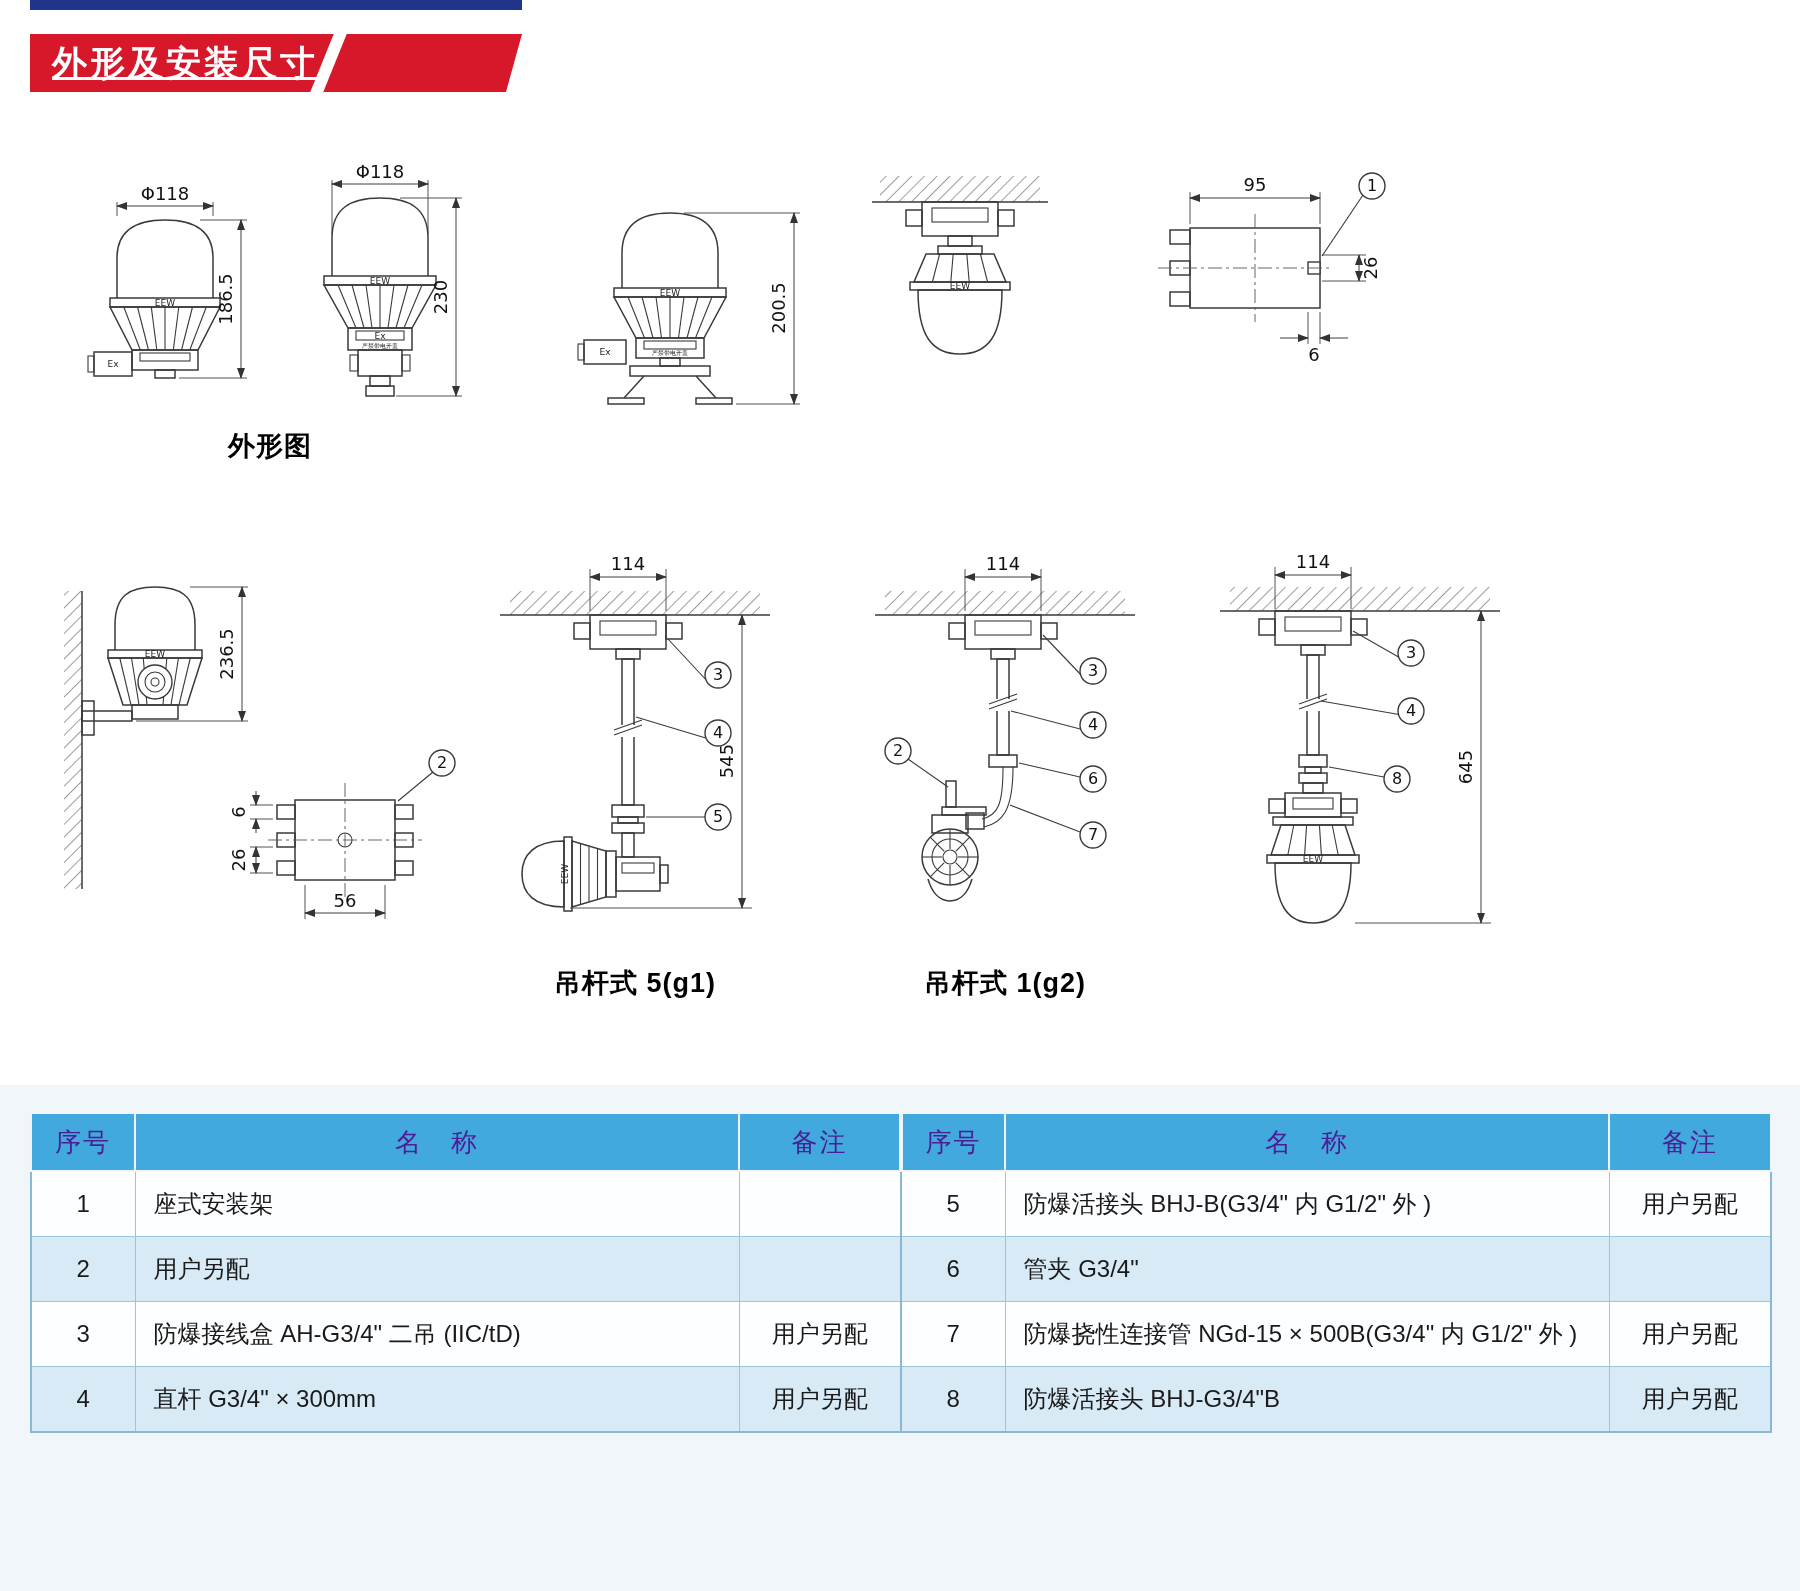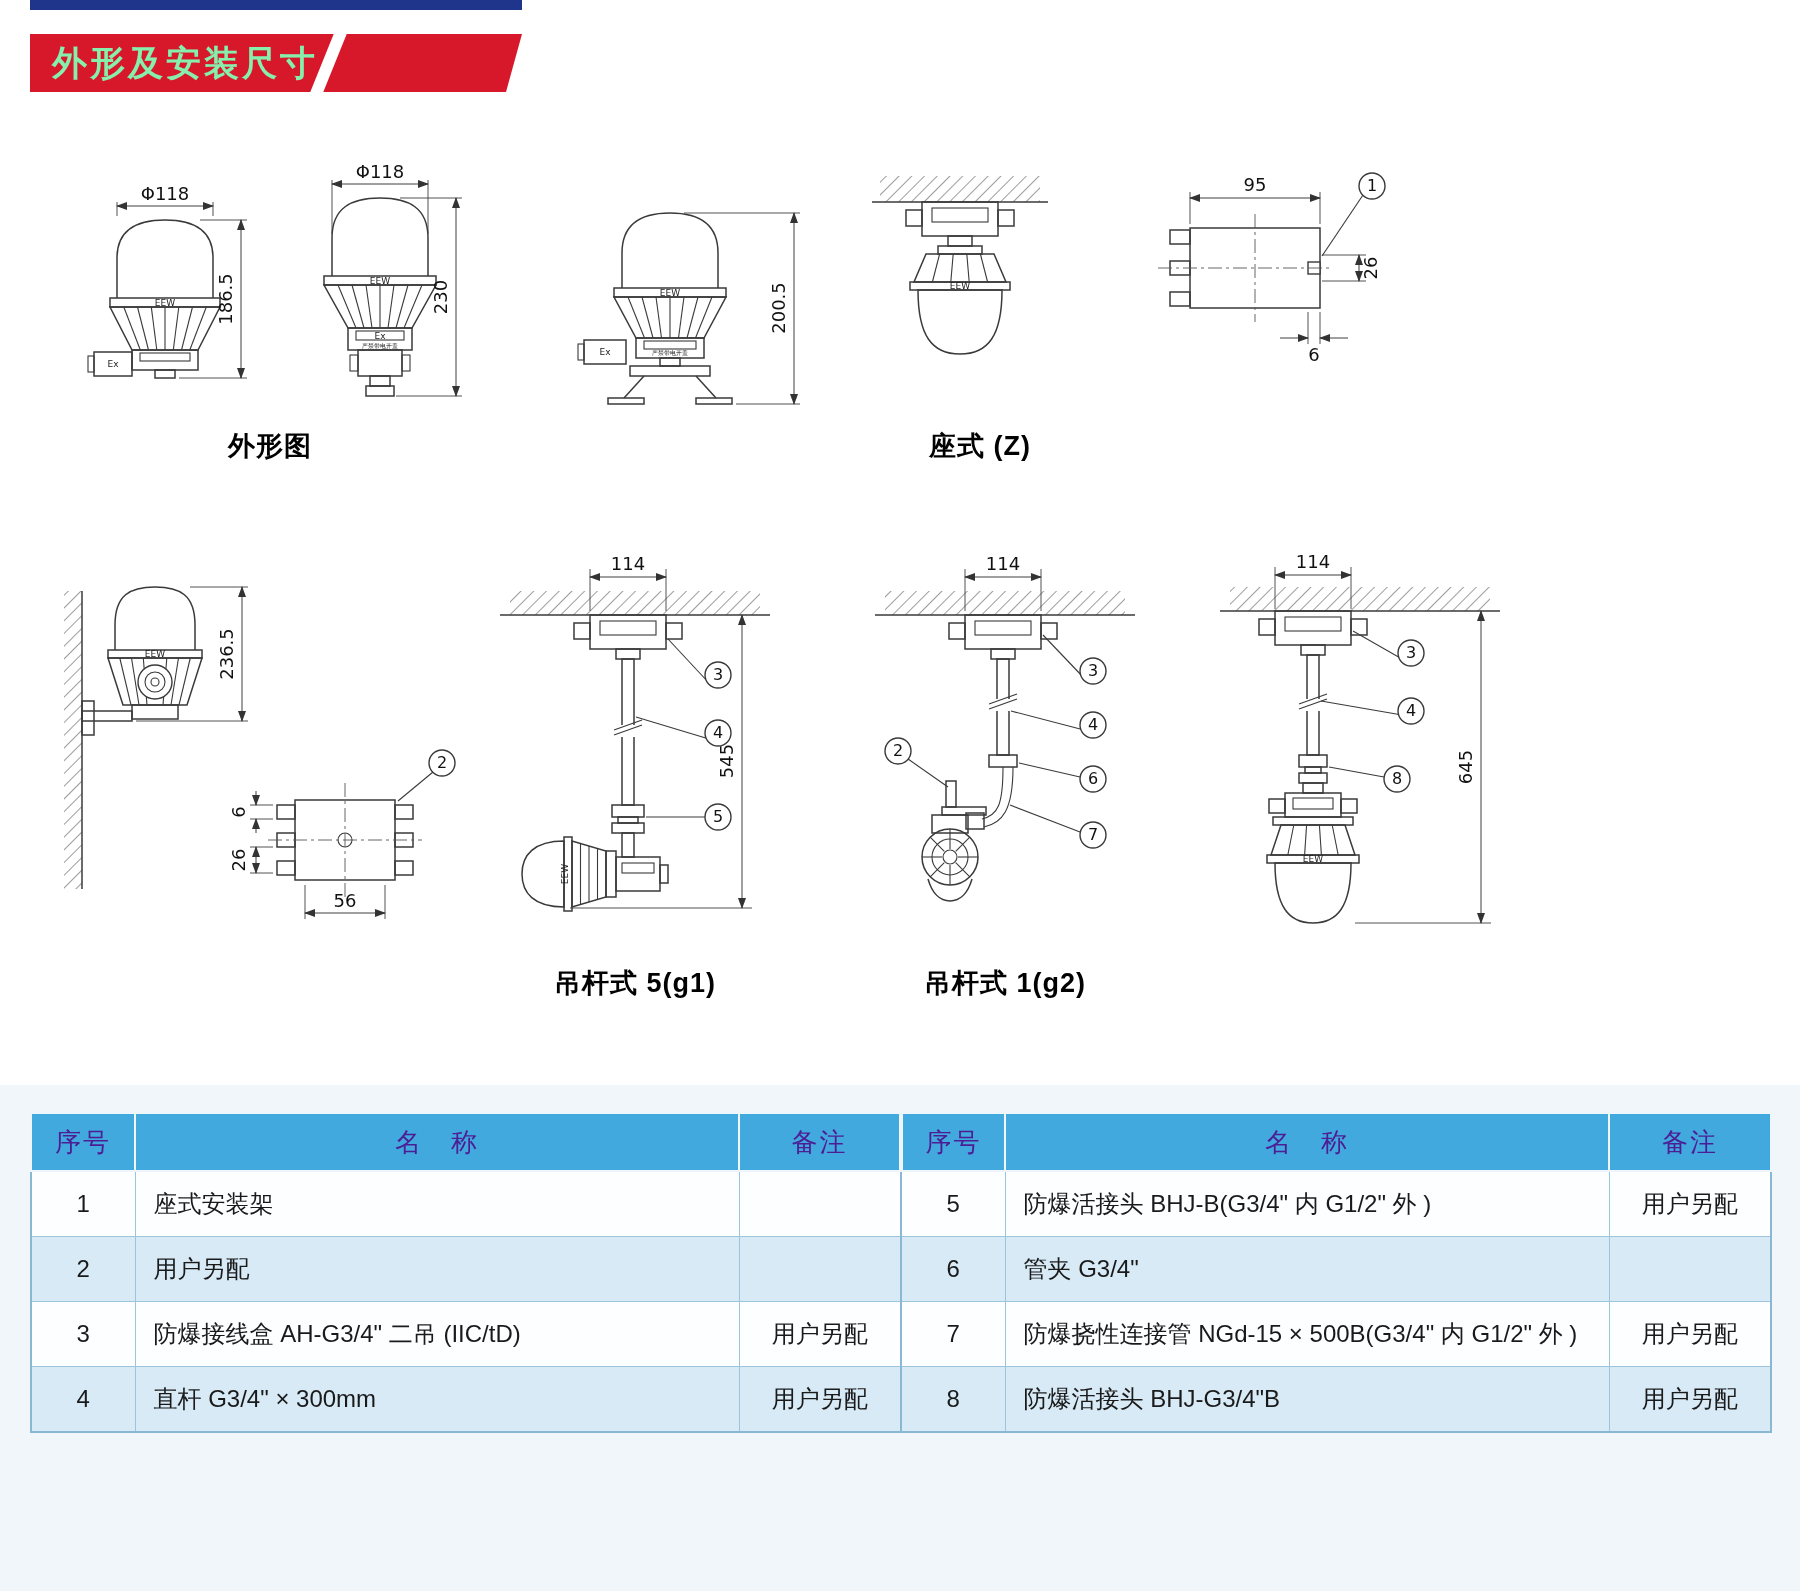--- a/index.html
+++ b/index.html
@@ -12,21 +12,21 @@
 
   
   .top-blue { position:absolute; left:30px; top:0; width:492px; height:10px; background:#1f348b; }
   .banner {
     position:absolute; left:30px; top:34px; width:492px; height:58px; background:#d7182b;
     clip-path:polygon(0 0, 492px 0, 476px 58px, 0 58px);
   }
   .banner .slash { position:absolute; left:292px; top:-4px; width:13px; height:66px; background:#fff; transform:skewX(-22deg); }
   .banner .title {
     position:absolute; left:22px; top:0; height:58px; line-height:58px;
-    color:#86efac; font-size:35px; font-weight:bold; letter-spacing:3px;
+    color:#ffffff; font-size:35px; font-weight:bold; letter-spacing:3px;text-decoration:underline;
   }
 
   
   .fig { position:absolute; }
   .fig .cap { text-align:center; font-size:27px; color:#000; margin-top:10px; letter-spacing:1px;font-weight:bold; }
   svg { display:block; }
   .ln  { stroke:#3a3a3a; stroke-width:1.5; fill:none; }
   .lnf { stroke:#3a3a3a; stroke-width:1.1; fill:none; }
   .dim { stroke:#3f3f3f; stroke-width:1; fill:none; }
   .ext { stroke:#3f3f3f; stroke-width:0.9; fill:none; }
@@ -235,21 +235,20 @@
     <line class="dim" x1="720" y1="180" x2="748" y2="180" marker-end="url(#sE)"></line>
     <line class="dim" x1="788" y1="180" x2="760" y2="180" marker-end="url(#sE)"></line>
     <text class="t" x="754" y="203" text-anchor="middle">6</text>
   </g>
   <g>
     <line class="lnf" x1="803" y1="37" x2="762" y2="98"></line>
     <circle class="cw" cx="812" cy="28" r="13"></circle>
     <text class="cnum" x="812" y="33" text-anchor="middle">1</text>
   </g>
 </svg>
-<div class="cap">座式 (Z)</div>
 </div>
 
 <div class="fig" style="left:40px; top:555px; width:430px;">
 <svg viewBox="0 0 430 400" width="430" height="400">
   <defs>
     <marker id="wE" markerWidth="11" markerHeight="8" refX="10" refY="4" orient="auto" markerUnits="userSpaceOnUse">
           <path d="M0,0 L11,4 L0,8 Z" fill="#333"></path>
         </marker>
     <marker id="wS" markerWidth="11" markerHeight="8" refX="1" refY="4" orient="auto" markerUnits="userSpaceOnUse">
           <path d="M11,0 L0,4 L11,8 Z" fill="#333"></path>

